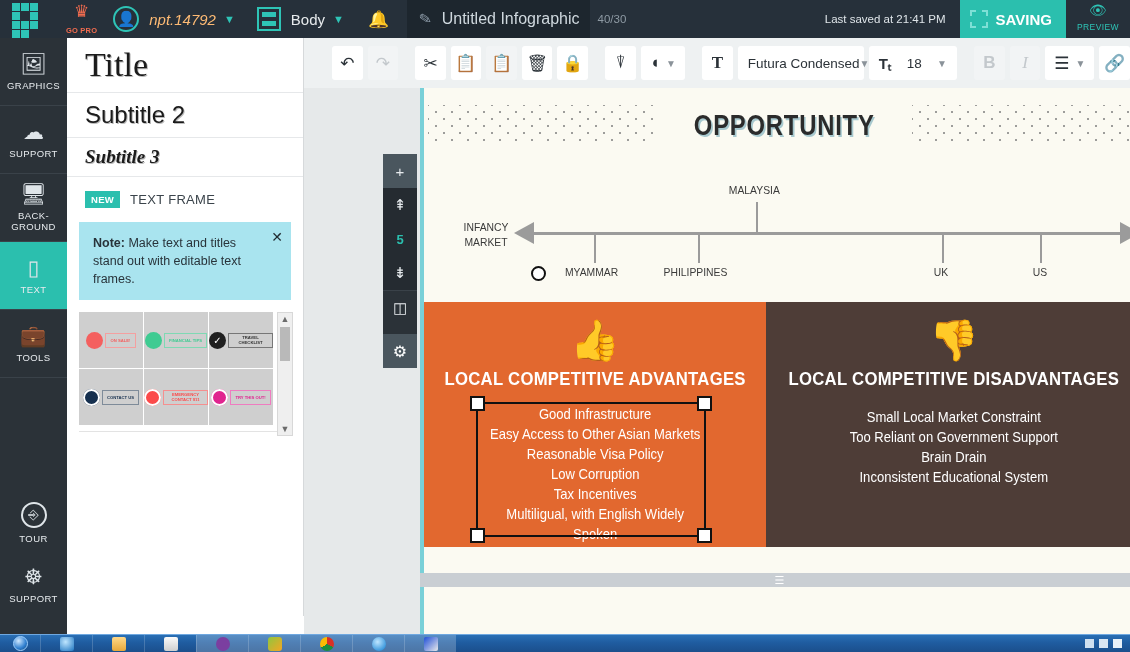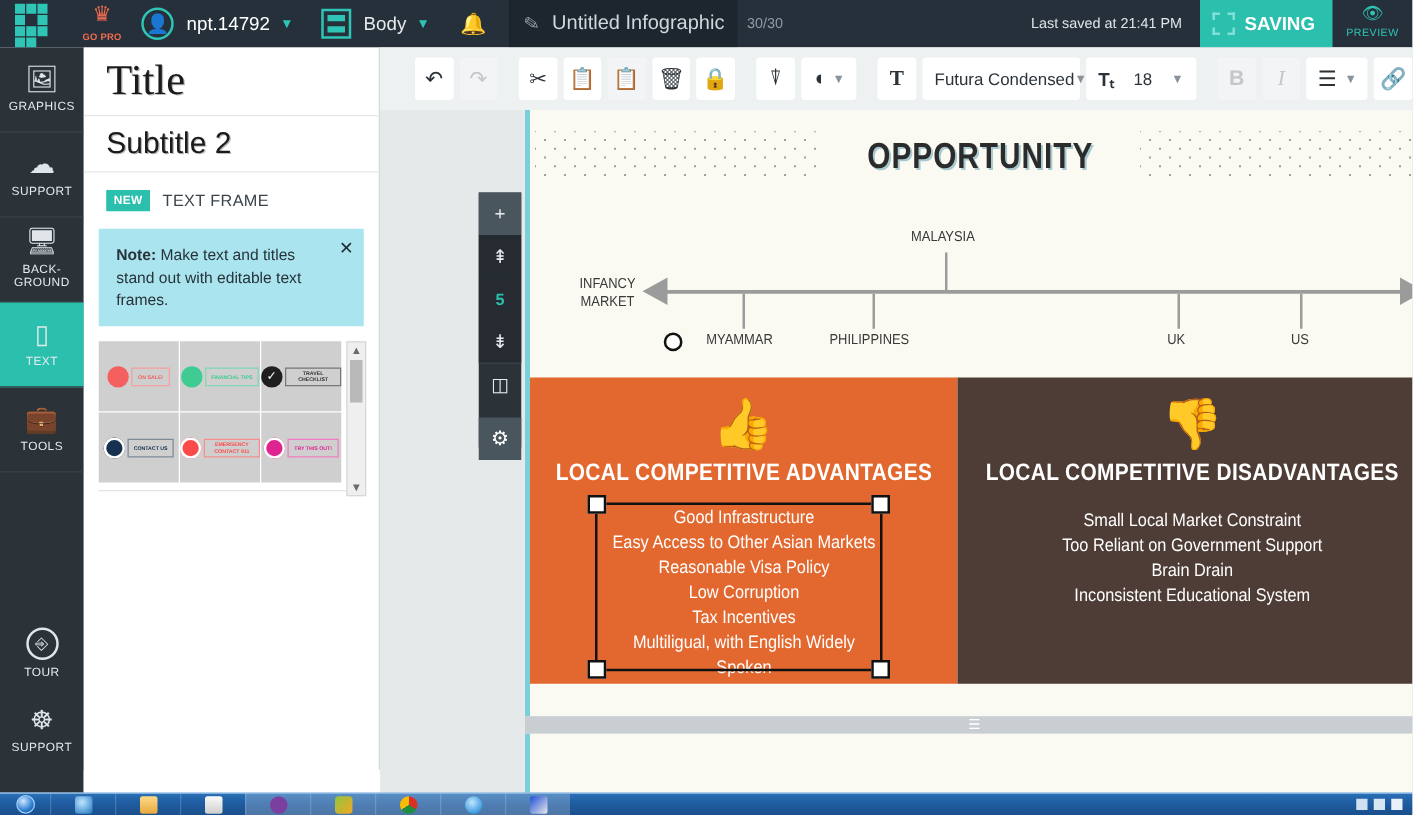--- a/index.html
+++ b/index.html
@@ -21,21 +21,21 @@
   }
   .logo-tile .g { position:absolute; background:#2ec4b6; width:8px; height:8px; }
   .gopro { margin-left: 20px; text-align: center; line-height: 1; }
   .crown { font-size: 17px; color: #f26c4f; display:block; }
   .gopro-label { font-size: 7.5px; color: #f26c4f; font-weight: bold; letter-spacing:.2px; margin-top:-1px;}
   .avatar-circle {
     margin-left: 16px; width: 26px; height: 26px; border-radius: 50%;
     border: 2px solid #2ec4b6; color: #2ec4b6;
     display: flex; align-items: center; justify-content: center; font-size: 15px;
   }
-  .user-name { margin-left: 10px; color: #ffffff; font-size: 15px; }
+  .user-name { margin-left: 10px; color: #fdba74; font-size: 15px; font-style: italic; }
   .caret { margin-left: 8px; color: #2ec4b6; font-size: 11px; }
   .file-icon {
     margin-left: 22px; width: 24px; height: 24px; border: 2px solid #2ec4b6;
     position: relative;
   }
   .file-icon i { position:absolute; left:3px; right:3px; height:5px; background:#2ec4b6; display:block; }
   .file-icon i.a { top: 3px; } .file-icon i.b { bottom: 3px; }
   .file-label { margin-left: 10px; color: #e6eaec; font-size: 15px; }
   .bell { margin-left: 24px; color: #c6cdd2; font-size: 17px; }
 
@@ -283,21 +283,21 @@
       </div>
     <span class="file-label">Body</span>
     <span class="caret">▼</span>
 
     <span class="bell">🔔</span>
 
     <div class="doc-title-wrap">
       <span class="pencil">✎</span>
       <span class="doc-title">Untitled Infographic</span>
     </div>
-    <span class="counter">30/30</span>
+    <span class="counter">40/30</span>
 
     <div class="topbar-right">
       <span class="lastsaved">Last saved at 21:41 PM</span>
       <div class="saving-btn">
         <span class="saving-ic"></span>
         <span class="saving-txt">SAVING</span>
       </div>
       <div class="preview">
         <span class="eye">👁</span>
         <span class="pl">PREVIEW</span>
@@ -338,20 +338,23 @@
       </div>
     </div>
   </div>
 
   <div class="panel">
     <div class="style-row">
       <span class="st-title">Title</span>
     </div>
     <div class="style-row">
       <span class="st-sub2">Subtitle 2</span>
+    </div>
+    <div class="style-row">
+      <span class="st-sub3">Subtitle 3</span>
     </div>
 
     <div class="frame-head">
       <span class="new-badge">NEW</span>
       <span class="frame-head-label">TEXT FRAME</span>
     </div>
 
     <div class="note">
       <span class="note-x">✕</span>
       <b>Note:</b><span> Make text and titles stand out with editable text frames.</span>

